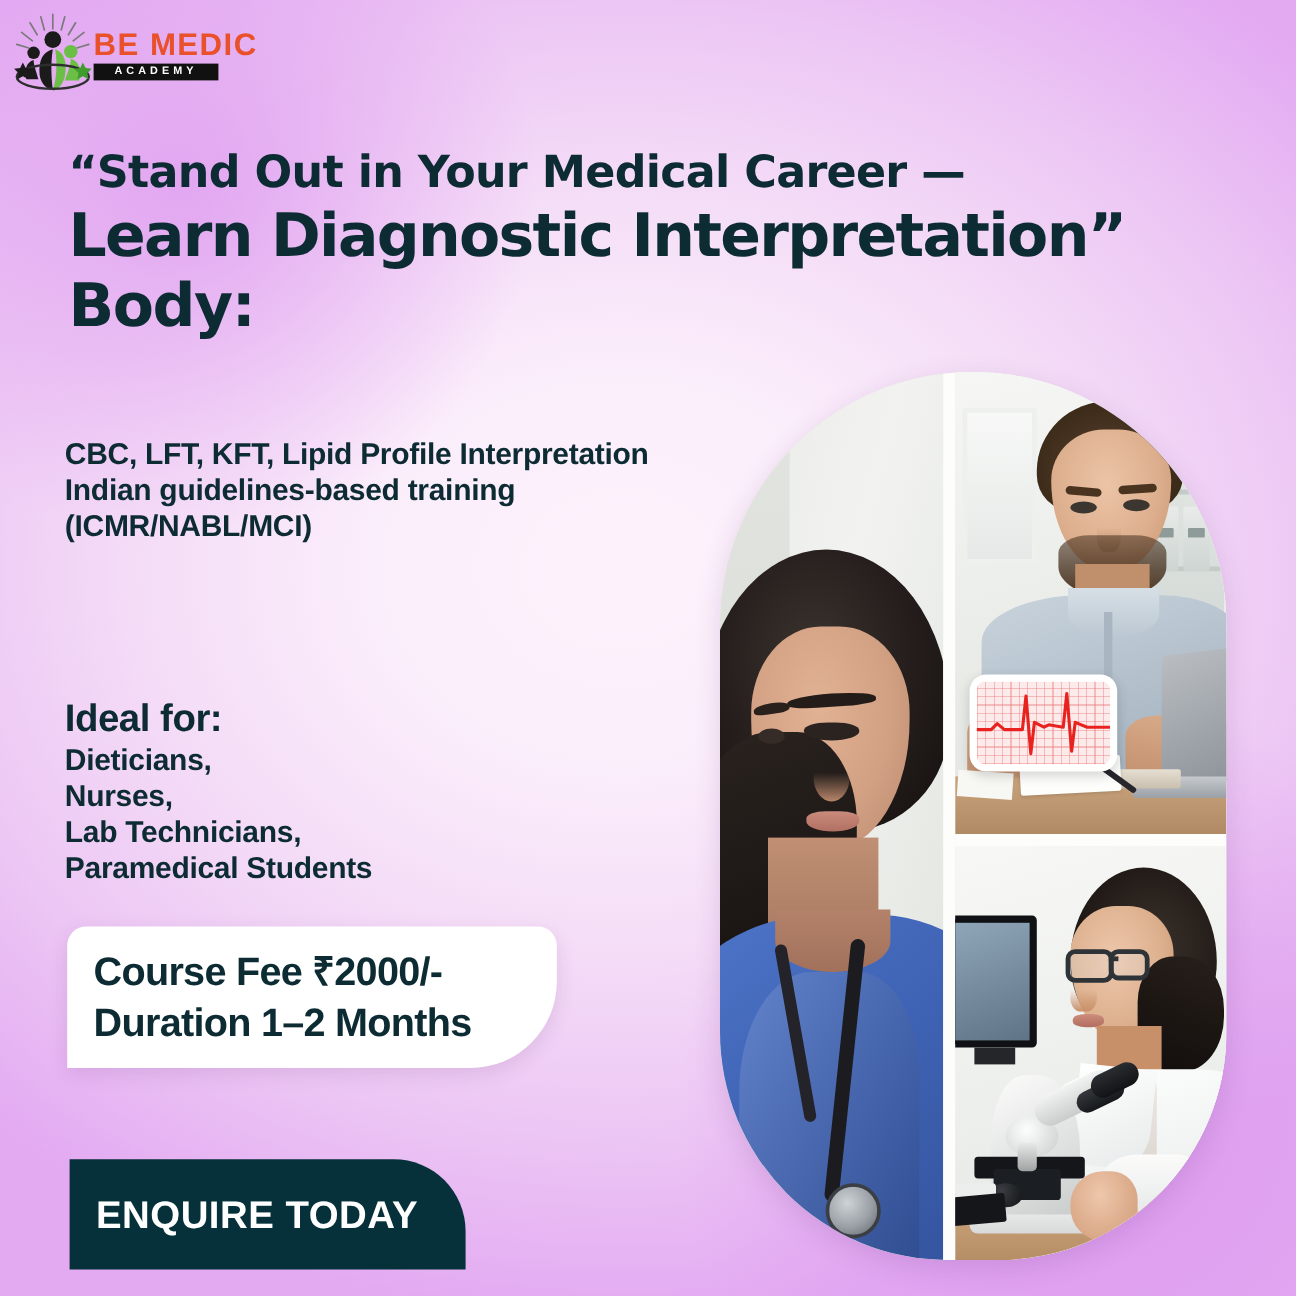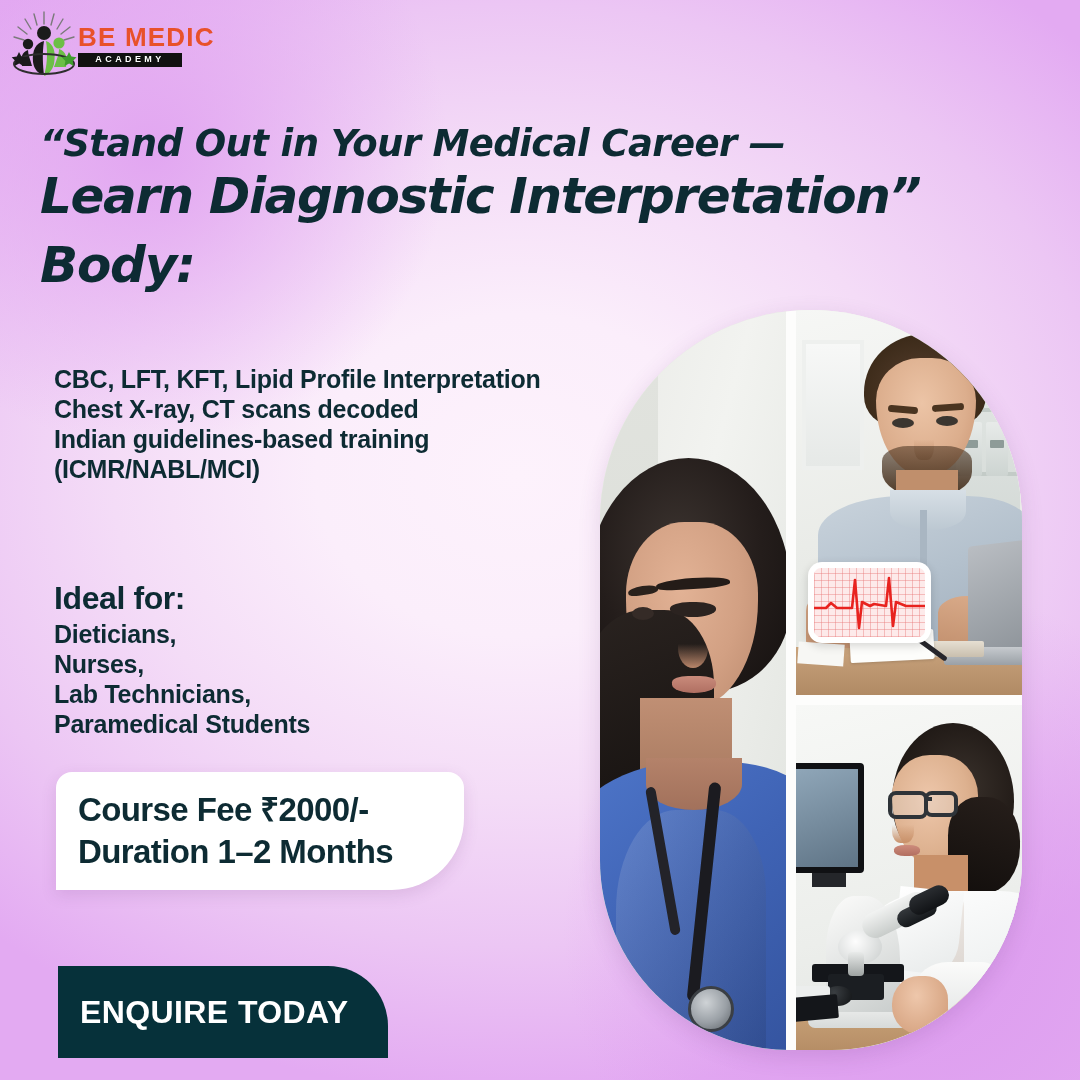--- a/index.html
+++ b/index.html
@@ -38,35 +38,35 @@
     margin-top:3px; background:#111; padding:2px 4px 3px 4px; width:104px;
     display:flex; justify-content:center;
   }
   .logo-sub {
     font-family:"Liberation Sans", sans-serif;
     font-weight:bold; font-size:9px; letter-spacing:3.4px;
     color:#ffffff; line-height:1;
   }
 
   
-  .headline { position:absolute; left:40px; top:124px; width:880px; color:#0d2b33;font-style:italic; }
+  .headline { position:absolute; left:57px; top:124px; width:880px; color:#0d2b33; }
   .hl-1 {
     font-family:"DejaVu Sans", sans-serif;
     font-weight:bold; font-size:37px; line-height:1.06;
     letter-spacing:-0.6px; white-space:nowrap;
   }
   .hl-2 {
     font-family:"DejaVu Sans", sans-serif;
     font-weight:bold; font-size:50px; line-height:1.12;
     letter-spacing:-1.4px; margin-top:5px; white-space:nowrap;
   }
   .hl-3 {
     font-family:"DejaVu Sans", sans-serif;
     font-weight:bold; font-size:50px; line-height:1.12;
-    letter-spacing:-1.2px; margin-top:13px;
+    letter-spacing:-1.2px; margin-top:3px;
   }
 
   
   .features { position:absolute; left:54px; top:364px; color:#0d2b33; }
   .features .f-line {
     font-family:"Liberation Sans", sans-serif;
     font-weight:bold; font-size:25px; line-height:30px;
     letter-spacing:-0.25px; white-space:nowrap;
   }
 
@@ -368,21 +368,20 @@
   </div>
 
   <div class="headline">
     <div class="hl-1">“Stand Out in Your Medical Career —</div>
     <div class="hl-2">Learn Diagnostic Interpretation”</div>
     <div class="hl-3">Body:</div>
   </div>
 
   <div class="features">
     <div class="f-line">CBC, LFT, KFT, Lipid Profile Interpretation</div>
-    <div class="f-line">Chest X-ray, CT scans decoded</div>
     <div class="f-line">Indian guidelines-based training</div>
     <div class="f-line"> (ICMR/NABL/MCI)</div>
   </div>
 
   <div class="ideal">
     <div class="ideal-title">Ideal for:</div>
     <div class="i-line">Dieticians,</div>
     <div class="i-line">Nurses,</div>
     <div class="i-line">Lab Technicians,</div>
     <div class="i-line">Paramedical Students</div>

